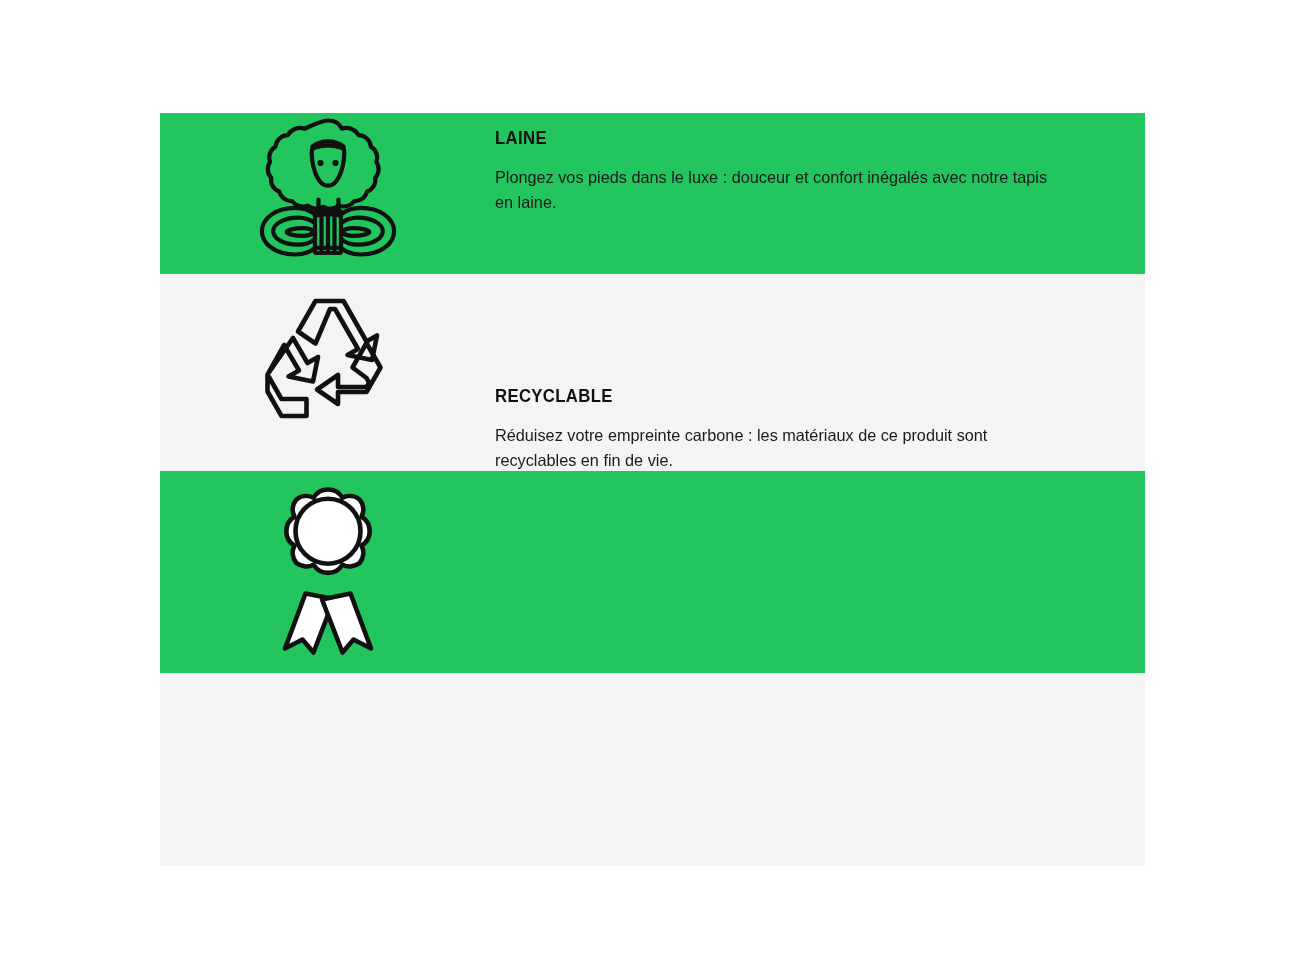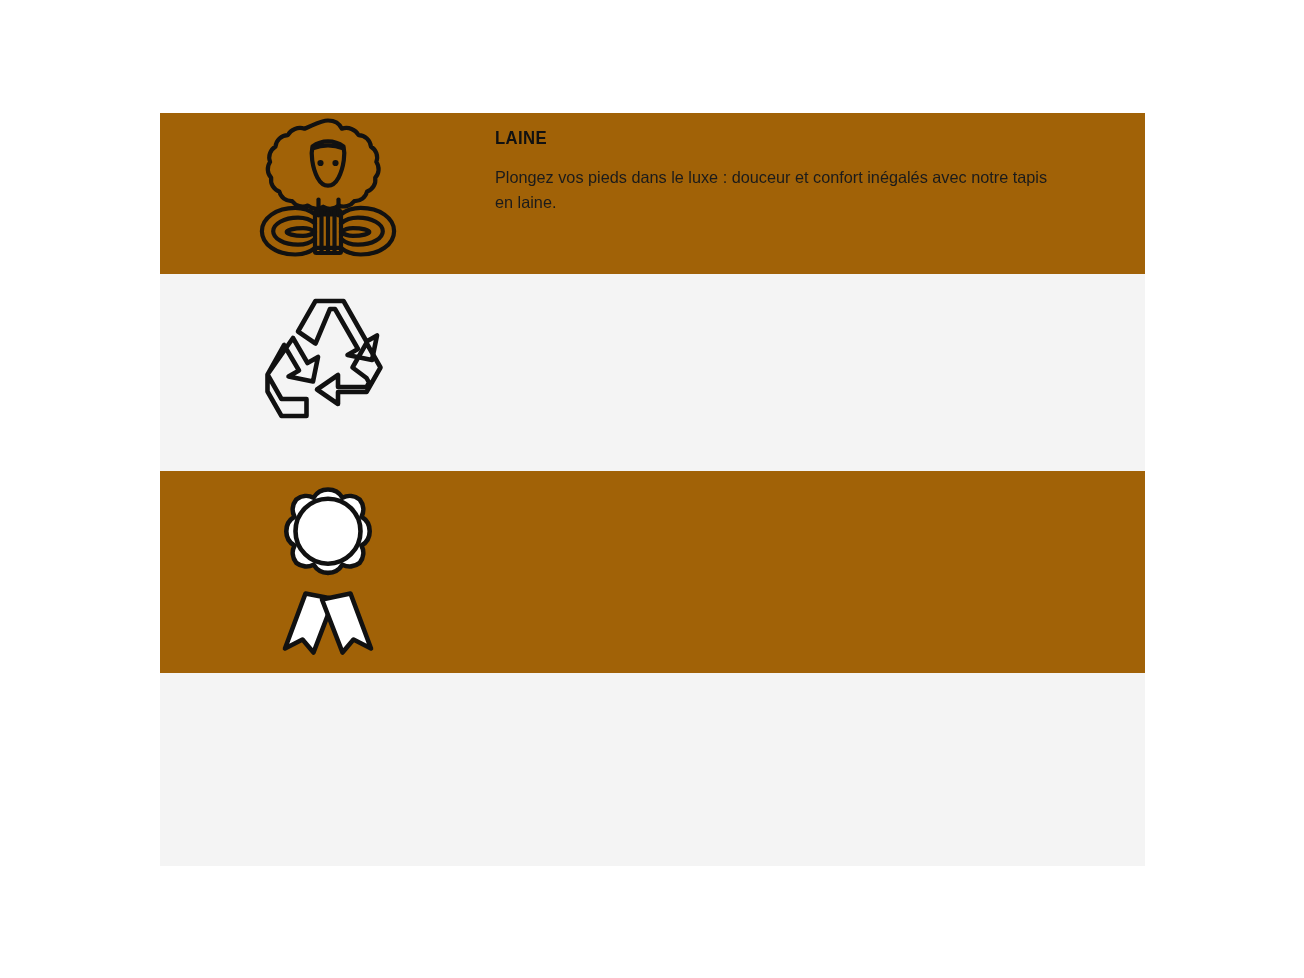--- a/index.html
+++ b/index.html
@@ -28,21 +28,21 @@
     left: 160px;
     top: 113px;
     width: 985px;
   }
 
   .feature-row {
     display: flex;
     align-items: flex-start;
     box-sizing: border-box;
     width: 985px;
-    background: #a16207;
+    background: #22c55e;
   }
 
   .feature-row.shaded {
     background: #f4f4f4;
   }
 
   
   .feature-row.row-1 { height: 161px; padding-top: 0px; }
   .feature-row.row-2 { height: 197px; padding-top: 0px; }
   .feature-row.row-3 { height: 202px; padding-top: 0px; }
@@ -248,20 +248,24 @@
                      l-21-14.5
                      l21-14.5
                      v12
                      h28.5
                      l2.5-4.5
                      l-2.5-4.5
                      l-14-10.5 Z"></path>
           </svg>
         </span>
       </div>
+      <div class="text-cell">
+        <h3 class="feature-title">RECYCLABLE</h3>
+        <p class="feature-desc">Réduisez votre empreinte carbone : les matériaux de ce produit sont recyclables en fin de vie.</p>
+      </div>
     </div>
 
     <div class="feature-row row-3">
       <div class="icon-cell">
         <span>
           <svg width="148" height="176" viewBox="0 0 148 176" fill="none" stroke="#111111" stroke-width="4.6" stroke-linecap="round" stroke-linejoin="round">
 
             <path d="M51.5 110.5
                      L31 165.5
                      l17.5-9

